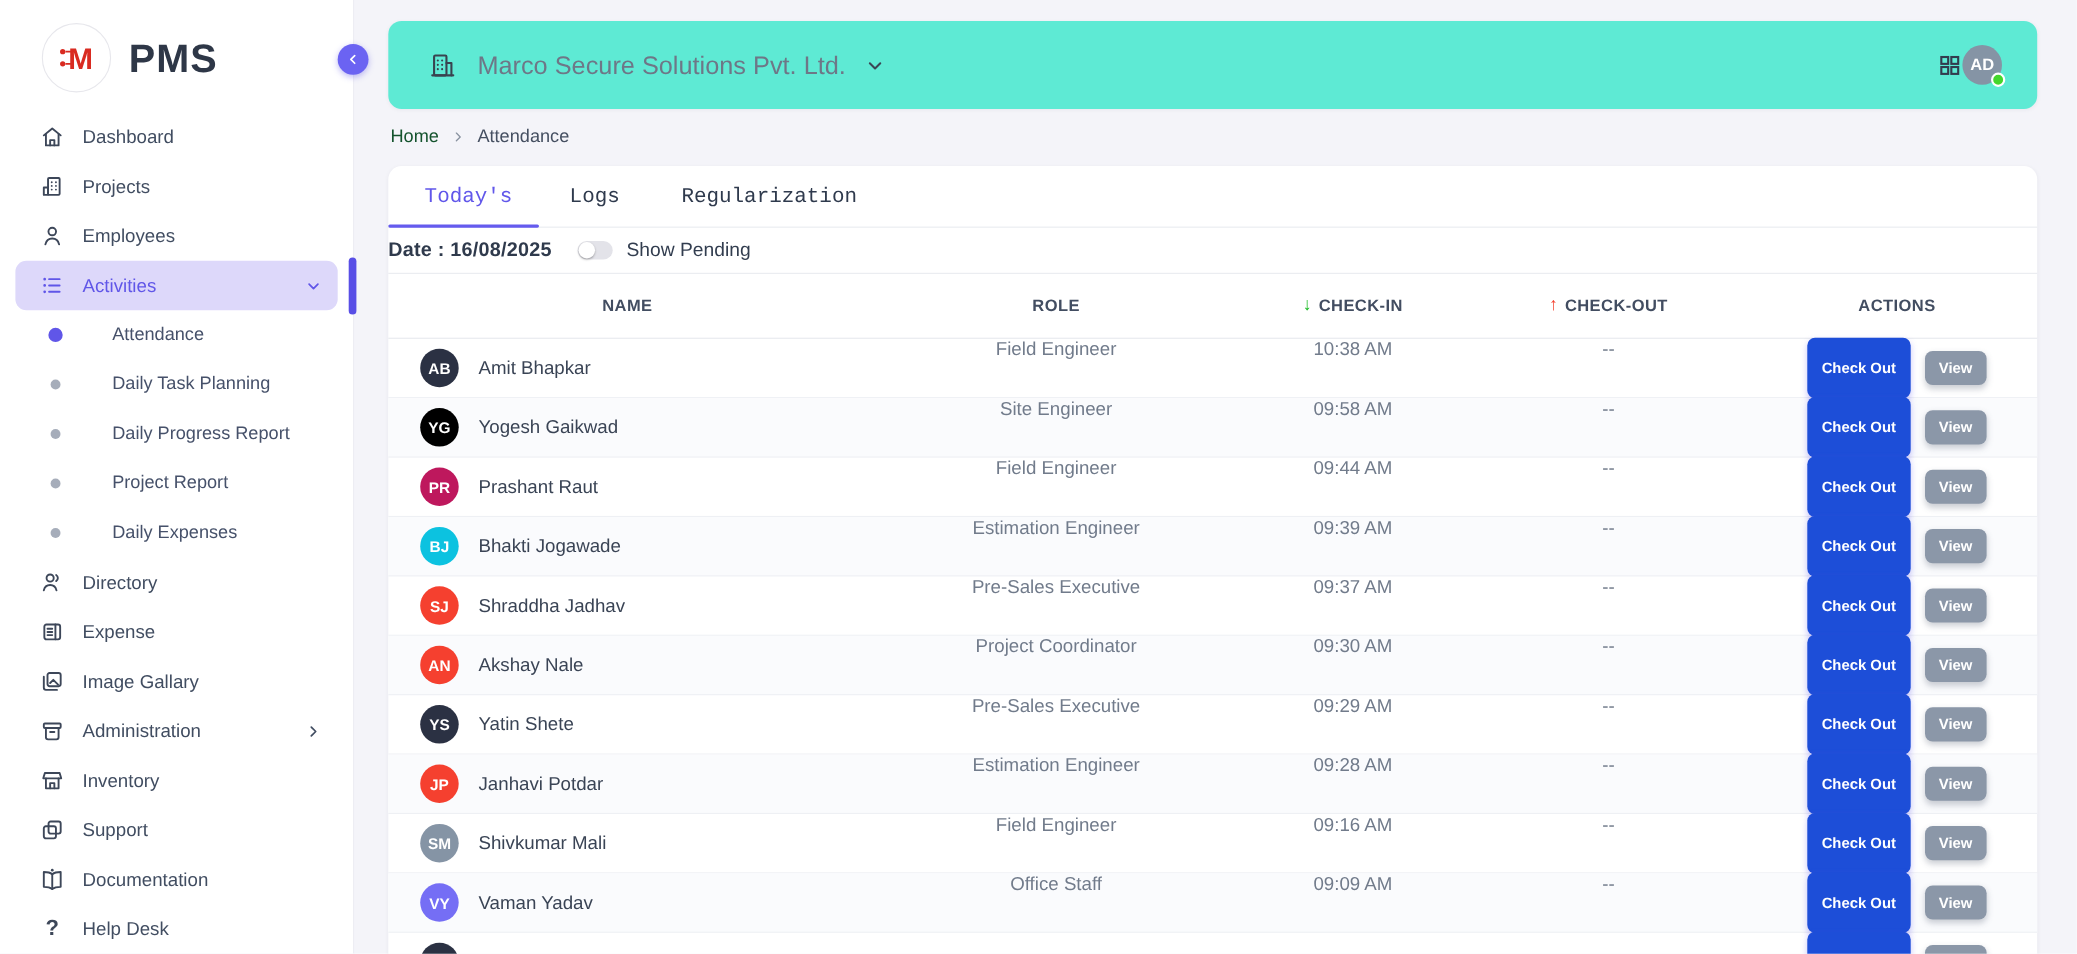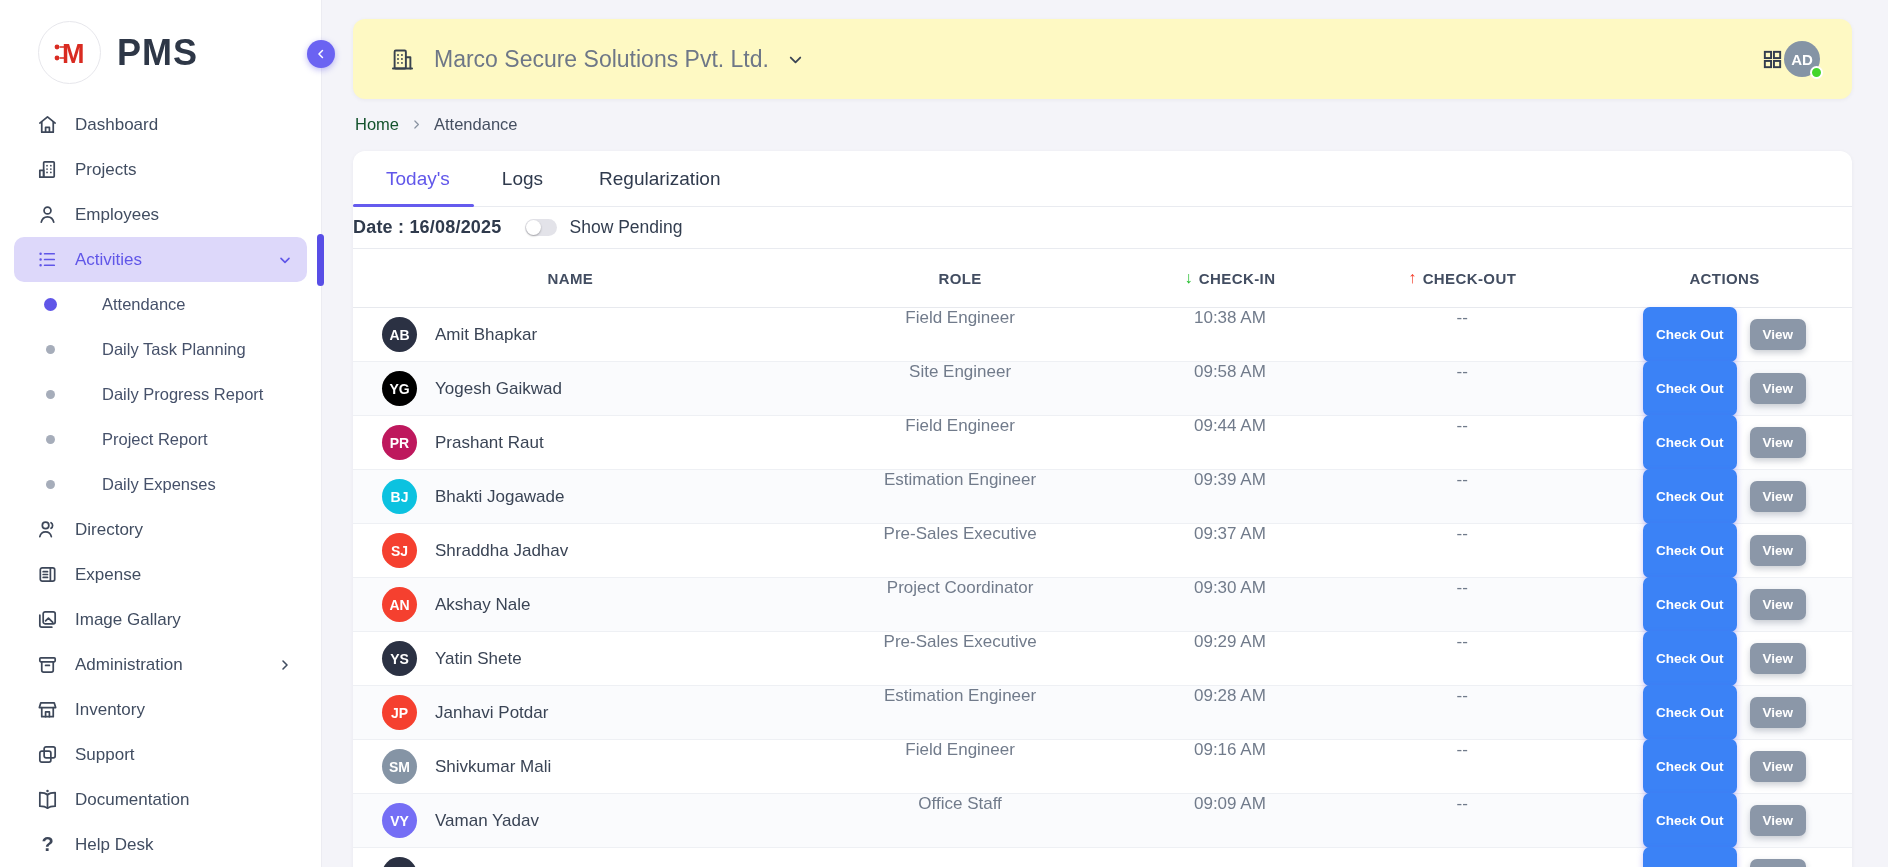--- a/index.html
+++ b/index.html
@@ -32,21 +32,21 @@
   .active-bar { position:absolute; right:-3px; top:234px; width:7px; height:52px; border-radius:4px;
                 background:#584ee6; z-index:5; }
   .collapse-btn { position:absolute; left:307px; top:40px; width:28px; height:28px; border-radius:50%;
                   background:#6b63f2; border:none; display:flex; align-items:center; justify-content:center;
                   z-index:6; box-shadow:0 2px 6px rgba(90,80,230,.4); cursor:pointer; }
   .collapse-btn svg { width:14px; height:14px; stroke:#fff; fill:none; stroke-width:2.6; stroke-linecap:round; stroke-linejoin:round; }
   .question-glyph { font-size:20px; font-weight:bold; color:#3d4759; }
 
   
   .main { flex:1; padding:0 36px 0 31px; }
-  .topbar { margin-top:19px; height:80px; background:#fef9c3; border-radius:12px;
+  .topbar { margin-top:19px; height:80px; background:#5eead4; border-radius:12px;
             display:flex; align-items:center; padding:0 32px 0 36px; box-shadow:0 1px 4px rgba(25,28,50,.05);justify-content:space-between; }
   .company { display:flex; align-items:center; cursor:pointer; }
   .company-icon { width:27px; height:27px; color:#39434f; }
   .company-icon svg { width:27px; height:27px; stroke:currentColor; fill:none; stroke-width:1.7; stroke-linecap:round; stroke-linejoin:round; }
   .company-name { font-size:23px; color:#6e7787; margin-left:18px; }
   .company .chevdn { margin-left:17px; display:flex; }
   .company .chevdn svg { width:19px; height:19px; stroke:#3b4554; fill:none; stroke-width:2.3; stroke-linecap:round; stroke-linejoin:round; }
   .topbar-right { margin-left:auto; display:flex; align-items:center; }
   .grid-btn { background:none; border:none; cursor:pointer; display:flex; color:#323c4e; }
   .grid-btn svg { width:23px; height:23px; stroke:currentColor; fill:none; stroke-width:2; }
@@ -56,21 +56,21 @@
                 background:#44d62c; border:2px solid #fff; }
 
   .breadcrumb { display:flex; align-items:center; gap:11px; margin:14px 0 0 2px; height:22px; font-size:16.5px; }
   .bc-home { color:#14532d; cursor:pointer; }
   .bc-sep { display:flex; }
   .bc-sep svg { width:13px; height:13px; stroke:#8a93a1; fill:none; stroke-width:2.2; stroke-linecap:round; stroke-linejoin:round; }
   .bc-current { color:#454f61; }
 
   .content-card { margin-top:16px; background:#fff; border-radius:12px; height:780px;
                   box-shadow:0 1px 4px rgba(25,28,50,.05); }
-  .tabs { display:flex; border-bottom:1px solid #e9ebf0; }
+  .tabs { display:flex; border-bottom:1px solid #e9ebf0;font-family:Liberation Mono, monospace; }
   .tab { position:relative; padding:17px 28px 16px; font-size:19px; color:#2f3a4d; cursor:pointer; }
   .tab:first-child { padding-left:33px; padding-right:24px; }
   .tab.active { color:#6157ea; }
   .tab.active::after { content:""; position:absolute; left:0; right:0; bottom:-1px; height:3px; background:#655bee; border-radius:2px; }
 
   .filter-row { display:flex; align-items:center; height:41px; }
   .date-label { font-size:18px; font-weight:bold; color:#2f3a4c; letter-spacing:.2px; }
   .toggle { width:32px; height:17px; border-radius:9px; background:#e3e3e9; position:relative; margin-left:23px; cursor:pointer; flex-shrink:0; }
   .toggle .knob { position:absolute; left:1px; top:1px; width:15px; height:15px; border-radius:50%; background:#fff;
                   box-shadow:0 1px 2px rgba(0,0,0,.3); }
@@ -84,21 +84,21 @@
   .arrow-down { color:#22bd2c; font-size:16px; font-weight:bold; }
   .arrow-up { color:#f4402e; font-size:16px; font-weight:bold; }
   .trow { display:flex; height:54px; border-bottom:1px solid #eef0f4; }
   .trow:nth-child(even) { background:#fafbfd; }
   .cell-name { display:flex; align-items:center; justify-content:flex-start; padding-left:29px; gap:18px; }
   .avatar { width:35px; height:35px; border-radius:50%; color:#fff; font-weight:bold; font-size:14px;
             display:flex; align-items:center; justify-content:center; flex-shrink:0; }
   .name { font-size:17px; color:#3a4455; }
   .cell-mid { text-align:center; font-size:17px; color:#717b8b; }
   .cell-actions { display:flex; align-items:center; justify-content:center; gap:13px; }
-  .btn-checkout { background:#3b82f6; color:#fff; border:none; border-radius:7px; font-weight:bold; font-size:13.5px;
+  .btn-checkout { background:#1d4ed8; color:#fff; border:none; border-radius:7px; font-weight:bold; font-size:13.5px;
                   font-family:inherit; padding:20px 13px; cursor:pointer; box-shadow:0 3px 6px rgba(106,97,242,.35); }
   .btn-view { background:#8b97a8; color:#fff; border:none; border-radius:7px; font-weight:bold; font-size:13.5px;
               font-family:inherit; padding:8px 13px; cursor:pointer; box-shadow:0 3px 6px rgba(70,80,100,.28); }
 </style>
 </head>
 <body>
 
 <aside class="sidebar">
   <div class="logo-row">
     <div class="logo-circle">

